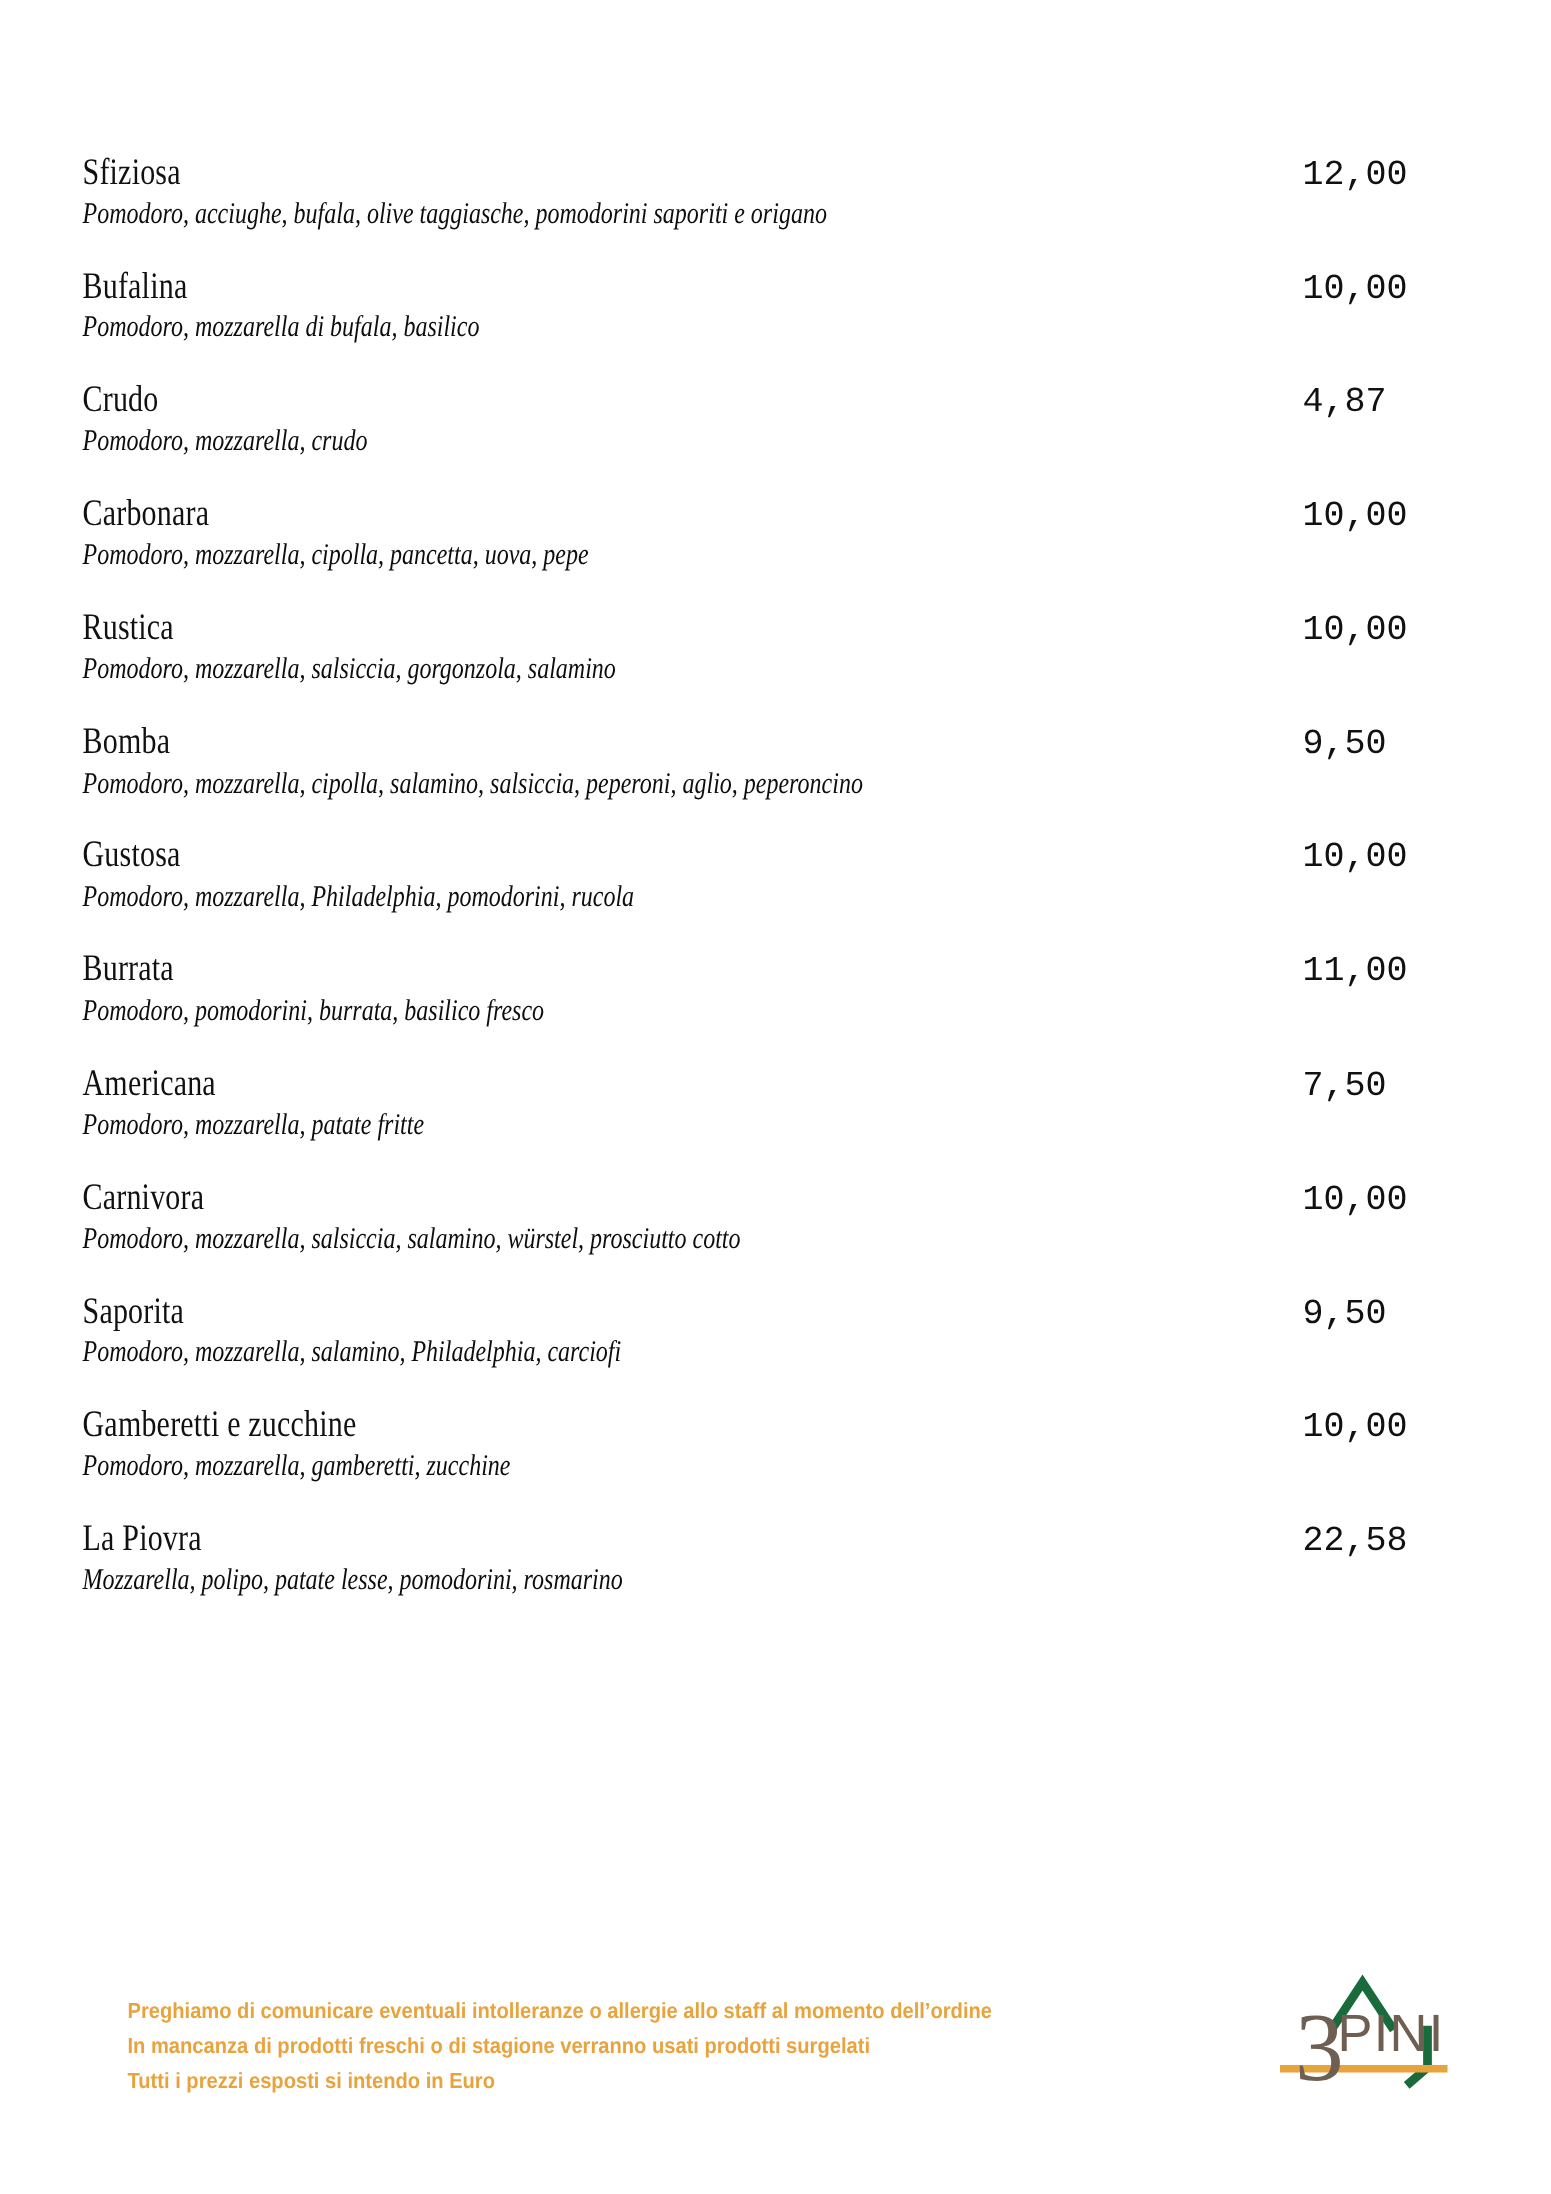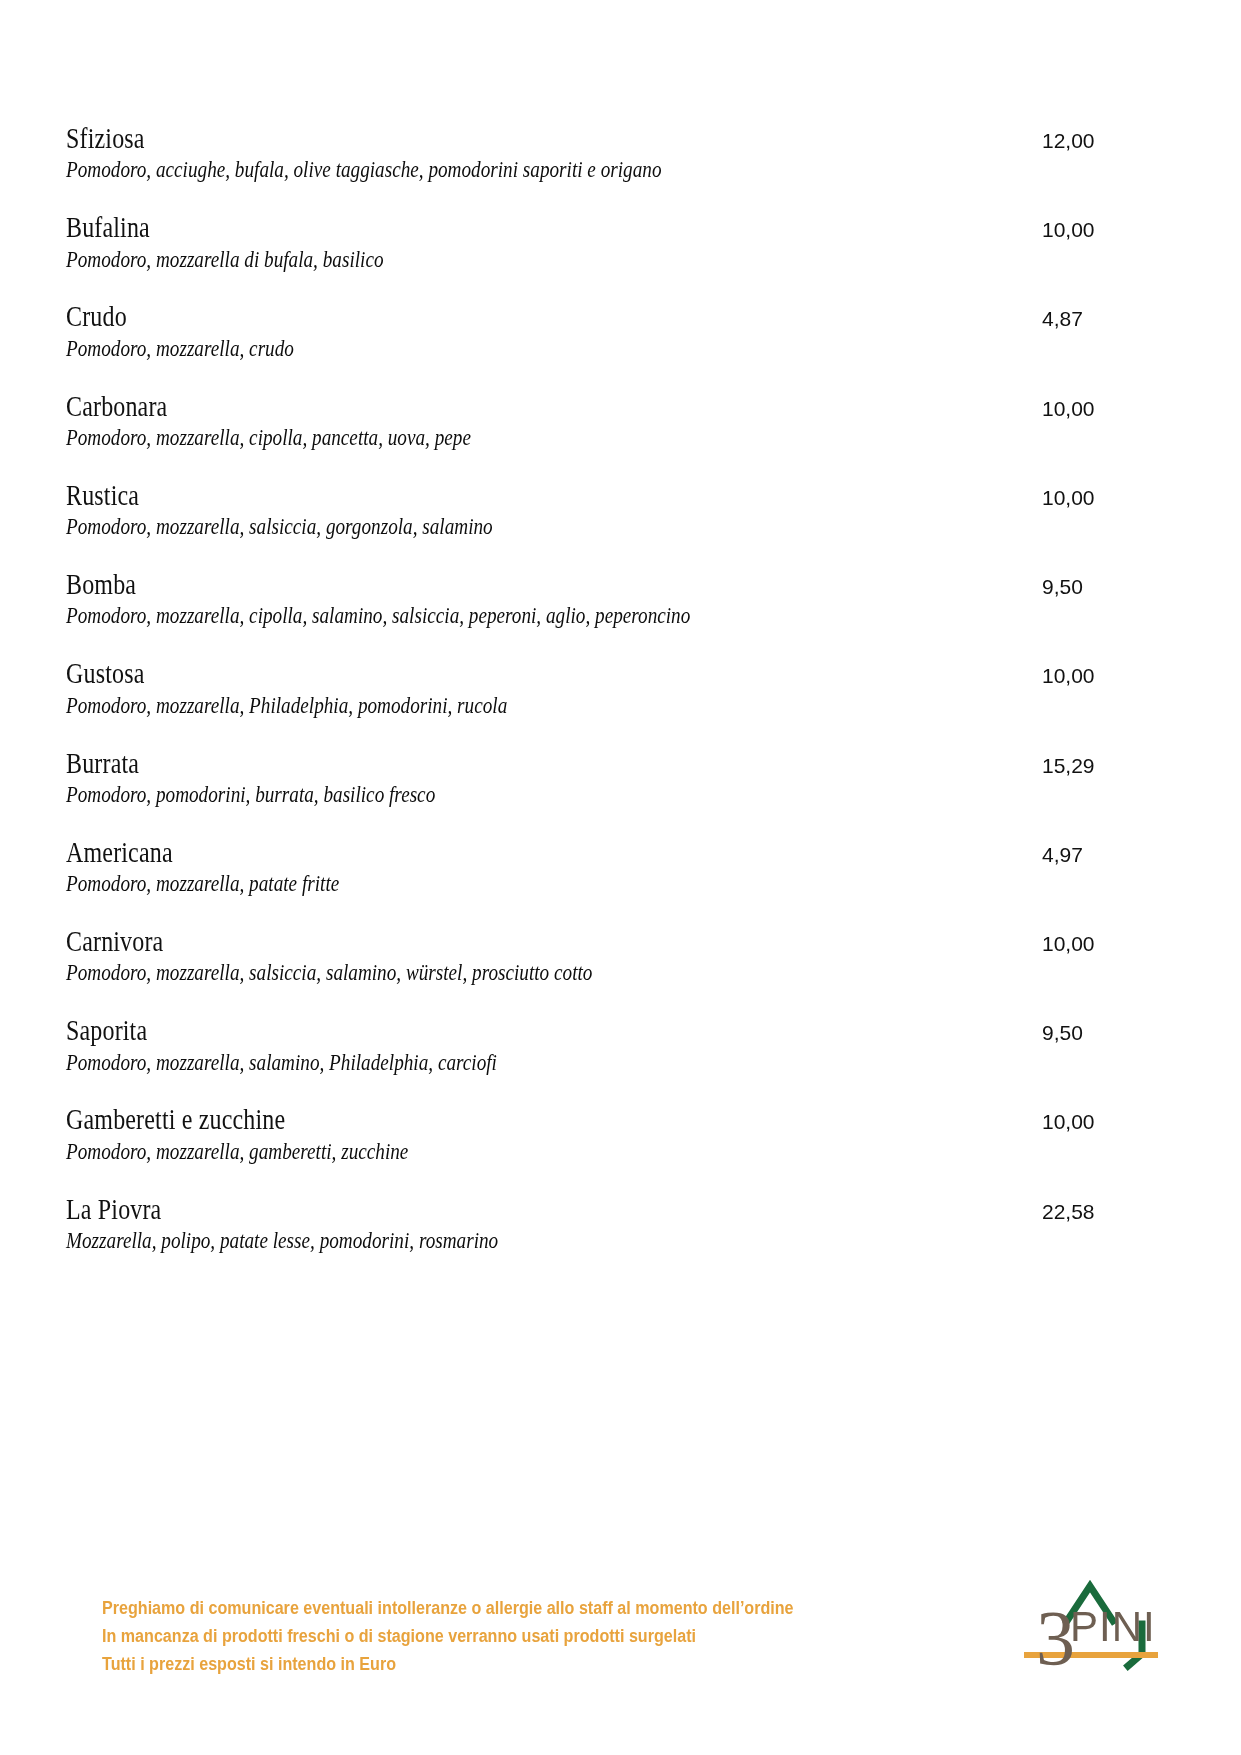--- a/index.html
+++ b/index.html
@@ -40,22 +40,22 @@
     line-height: 1.08;
     letter-spacing: 0.2px;
     transform: scaleX(0.80);
     transform-origin: left center;
     white-space: nowrap;
     flex: 0 0 auto;
     color: #111111;
   }
 
   .item-price {
-    font-family: Liberation Sans, sans-serif;
-    font-size: 21px;
+    font-family: Liberation Mono, monospace;
+    font-size: 28px;
     line-height: 1.08;
     color: #111111;
     white-space: nowrap;
     flex: 0 0 auto;
     min-width: 96px;
     text-align: left;
     margin-left: auto;
     padding-right: 38px;
   }
 
@@ -157,29 +157,29 @@
     <div class="item-head">
       <span class="item-name">Gustosa</span>
       <span class="item-price">10,00</span>
     </div>
     <div class="item-desc">Pomodoro, mozzarella, Philadelphia, pomodorini, rucola</div>
   </div>
 
   <div class="menu-item">
     <div class="item-head">
       <span class="item-name">Burrata</span>
-      <span class="item-price">15,29</span>
+      <span class="item-price">11,00</span>
     </div>
     <div class="item-desc">Pomodoro, pomodorini, burrata, basilico fresco</div>
   </div>
 
   <div class="menu-item">
     <div class="item-head">
       <span class="item-name">Americana</span>
-      <span class="item-price">4,97</span>
+      <span class="item-price">7,50</span>
     </div>
     <div class="item-desc">Pomodoro, mozzarella, patate fritte</div>
   </div>
 
   <div class="menu-item">
     <div class="item-head">
       <span class="item-name">Carnivora</span>
       <span class="item-price">10,00</span>
     </div>
     <div class="item-desc">Pomodoro, mozzarella, salsiccia, salamino, würstel, prosciutto cotto</div>

